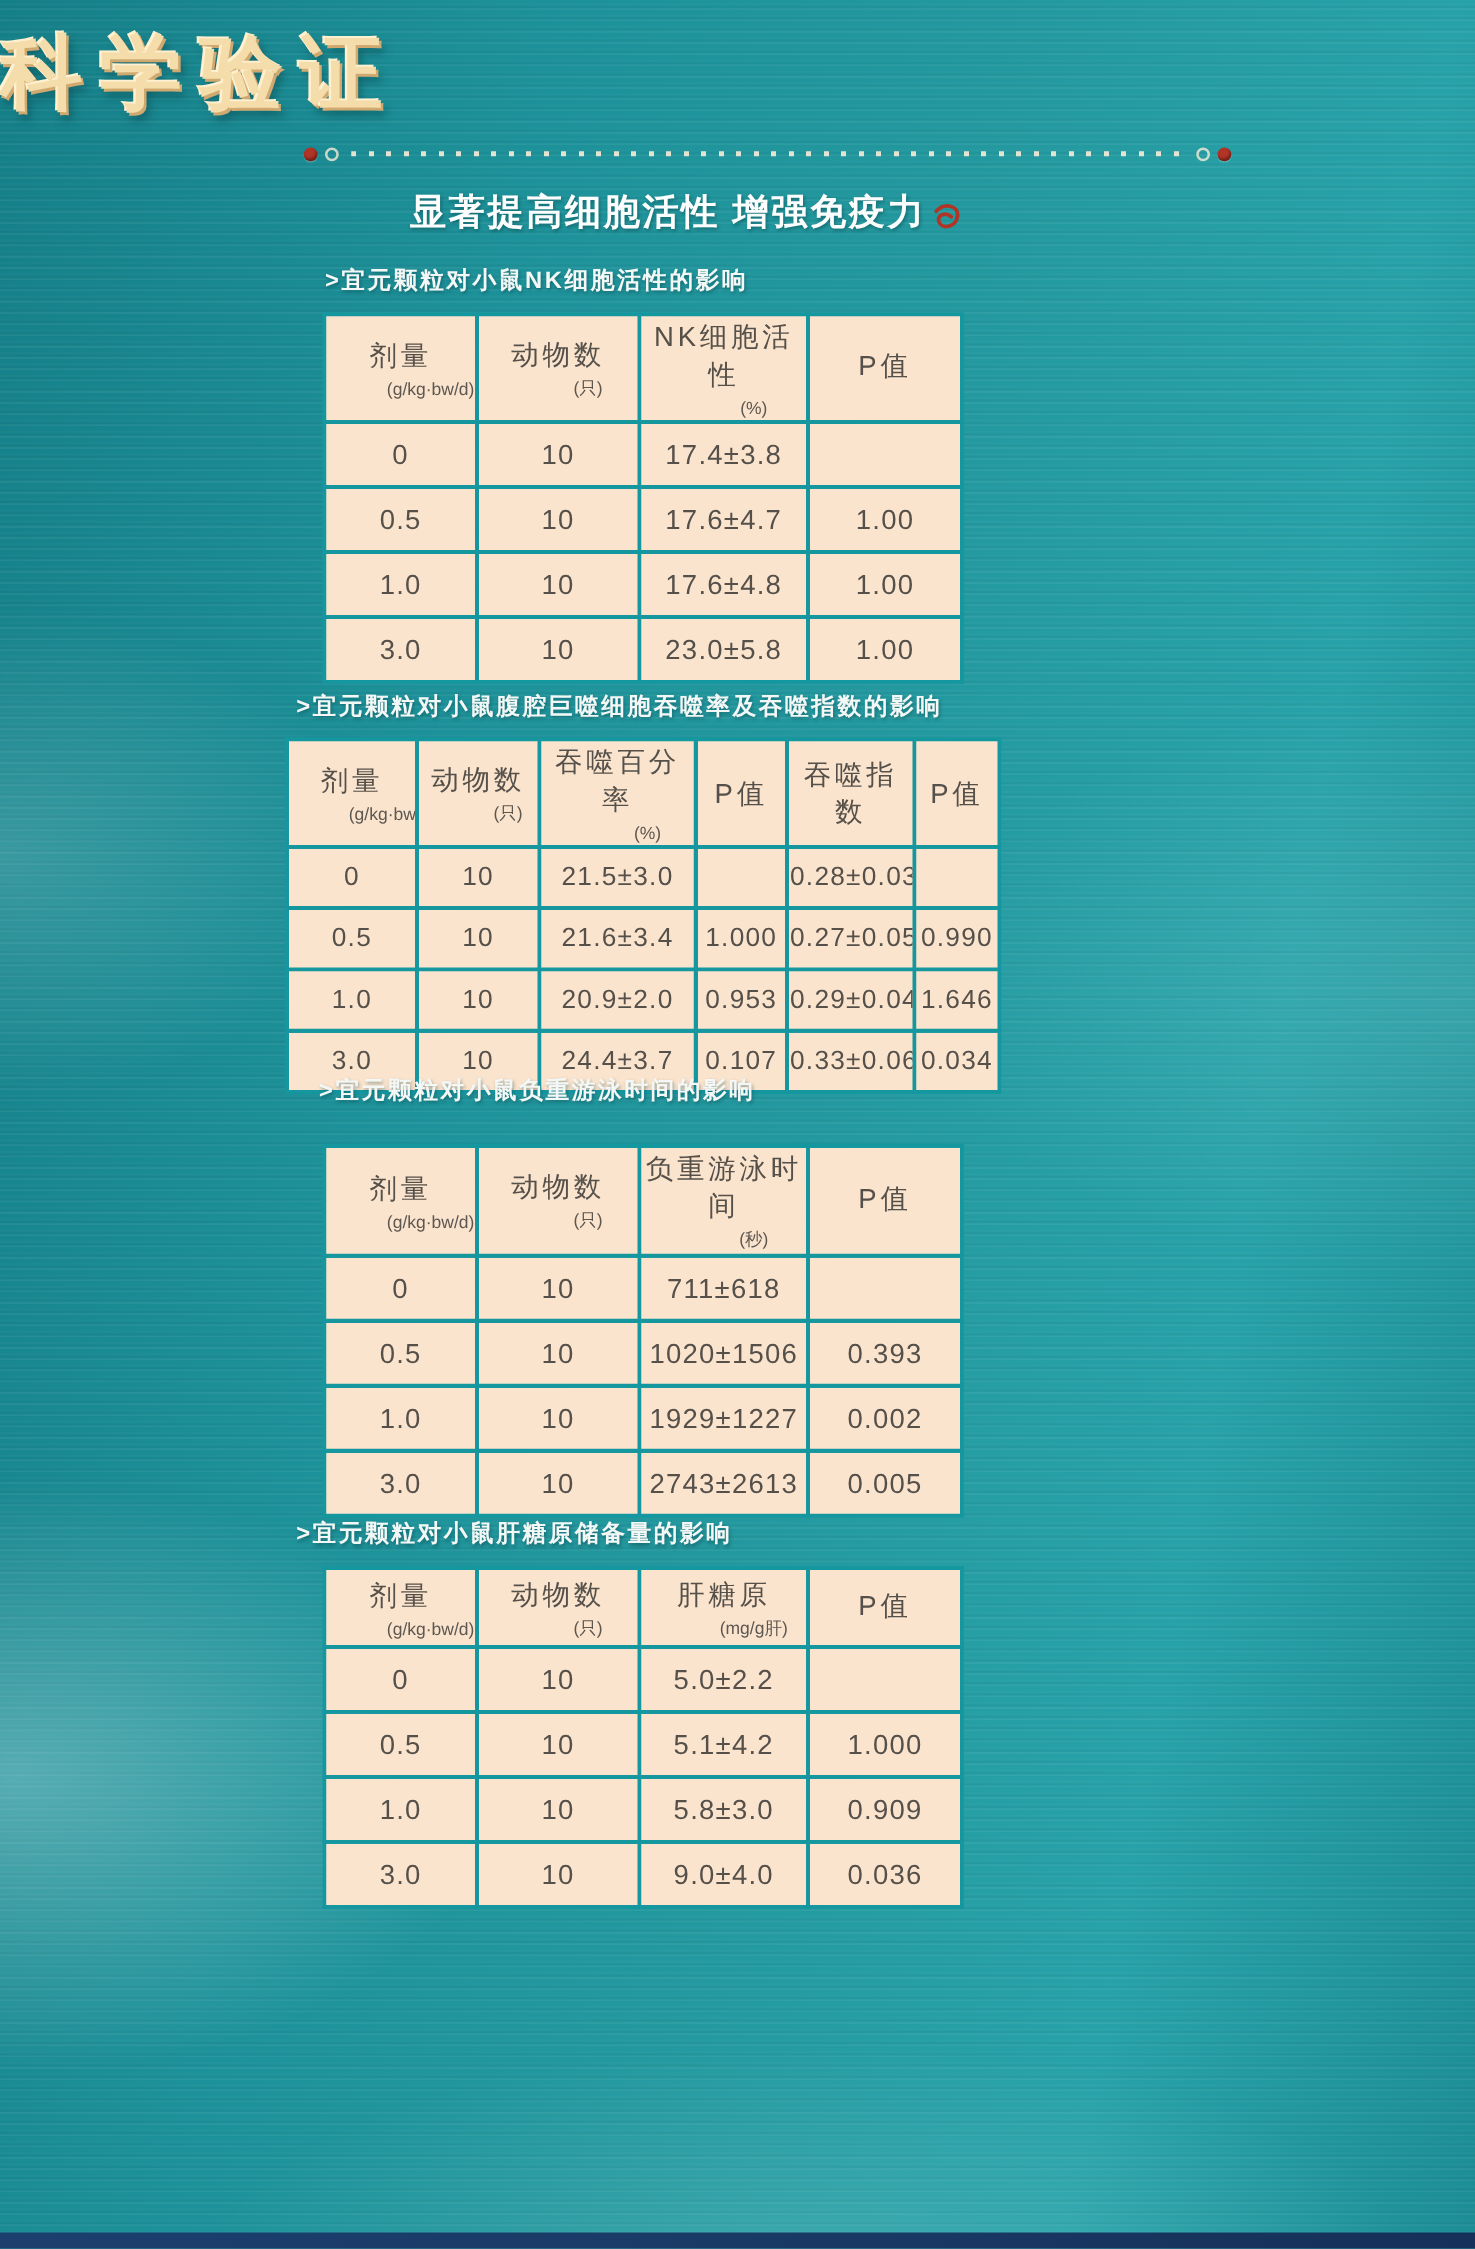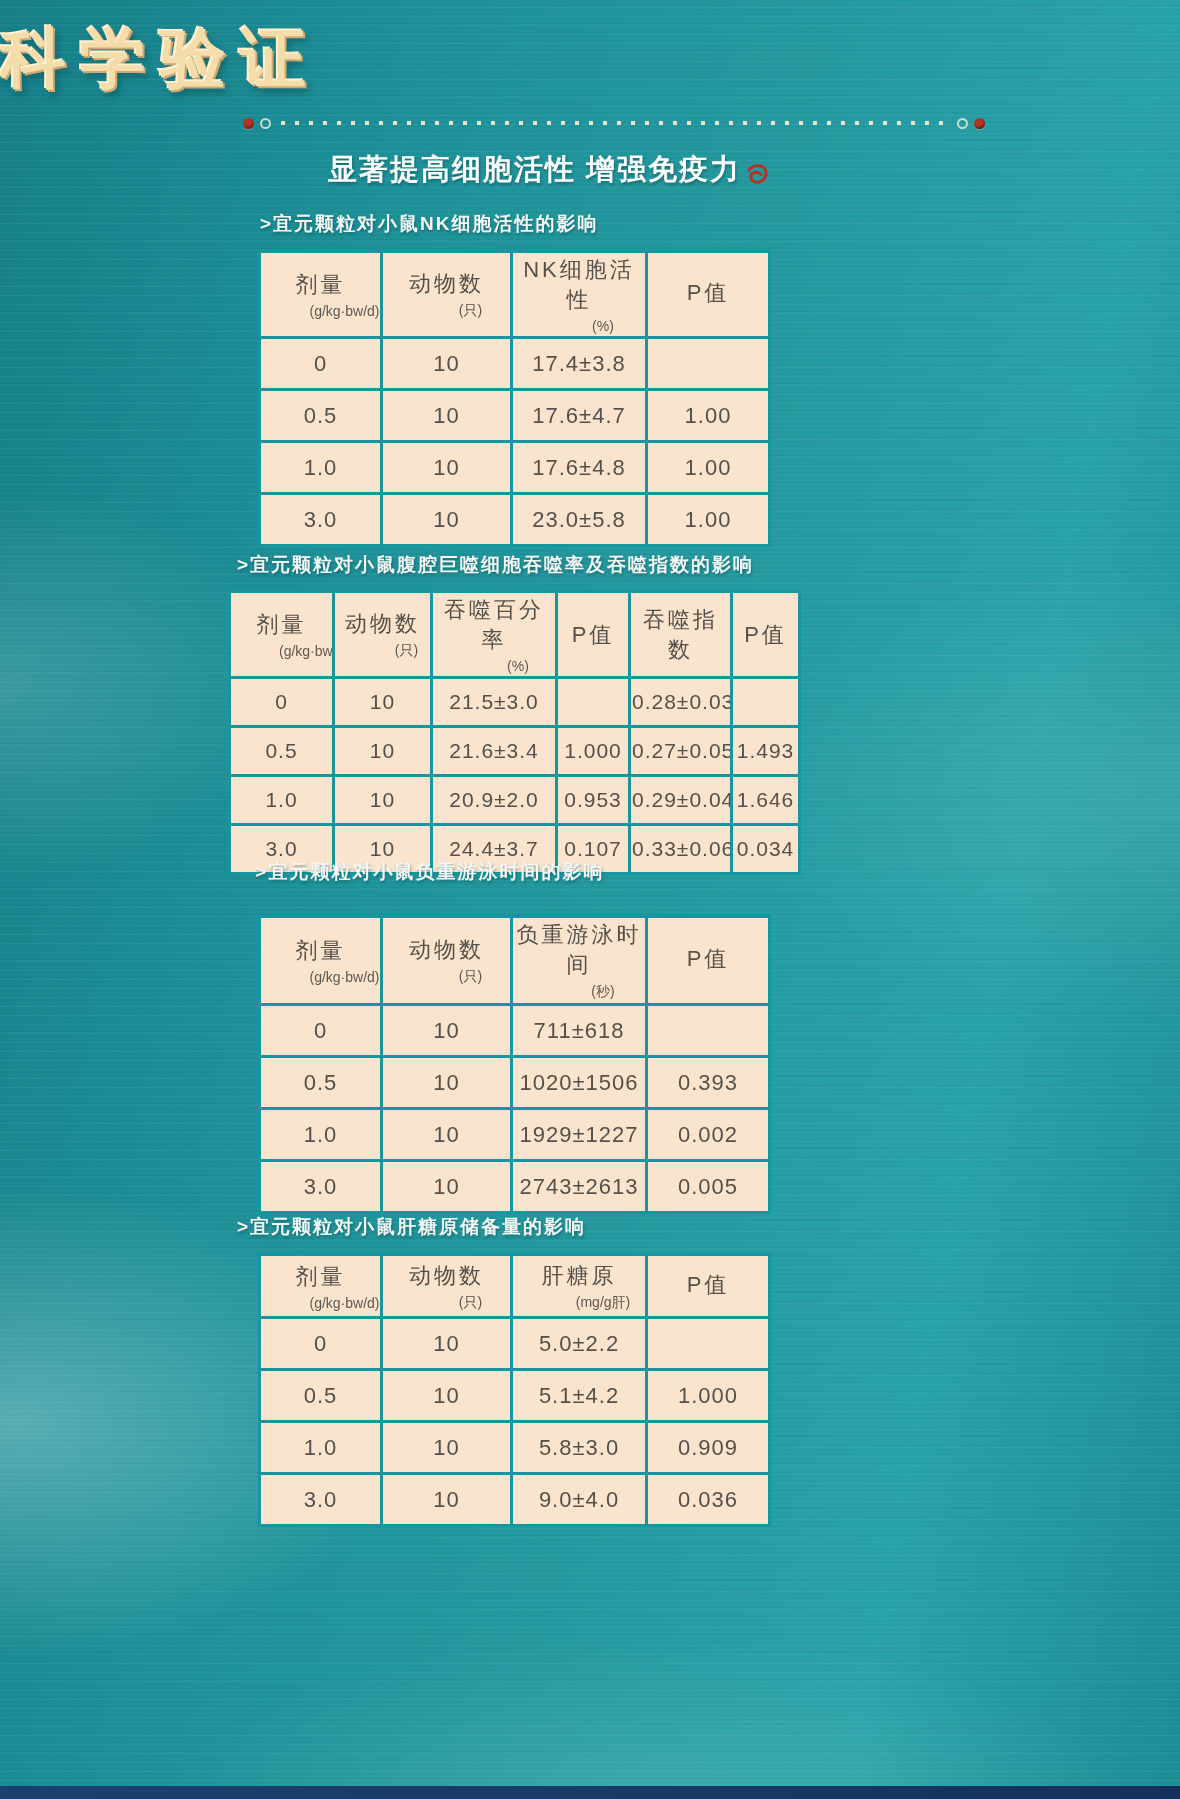--- a/index.html
+++ b/index.html
@@ -185,21 +185,21 @@
         <td></td>
         <td>0.28±0.03</td>
         <td></td>
       </tr>
       <tr>
         <td>0.5</td>
         <td>10</td>
         <td>21.6±3.4</td>
         <td>1.000</td>
         <td>0.27±0.05</td>
-        <td>1.493</td>
+        <td>0.990</td>
       </tr>
       <tr>
         <td>1.0</td>
         <td>10</td>
         <td>20.9±2.0</td>
         <td>0.953</td>
         <td>0.29±0.04</td>
         <td>1.646</td>
       </tr>
       <tr>

